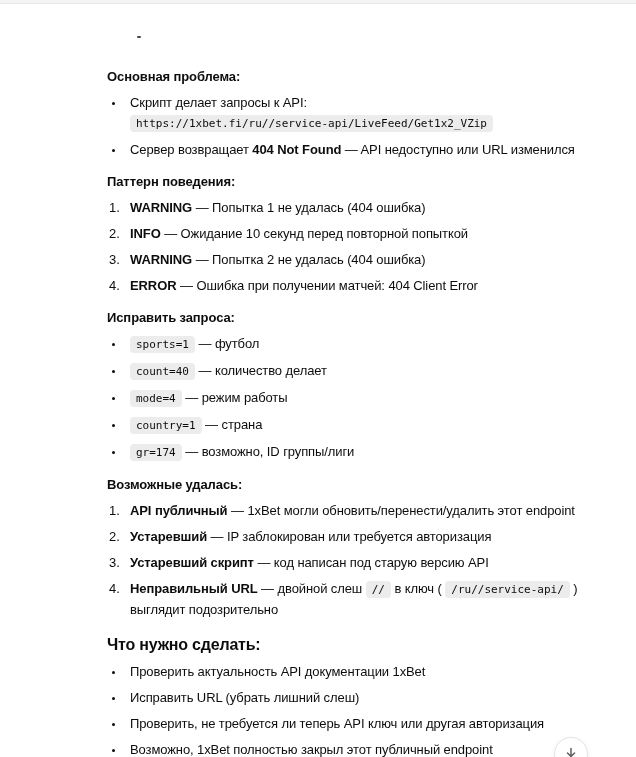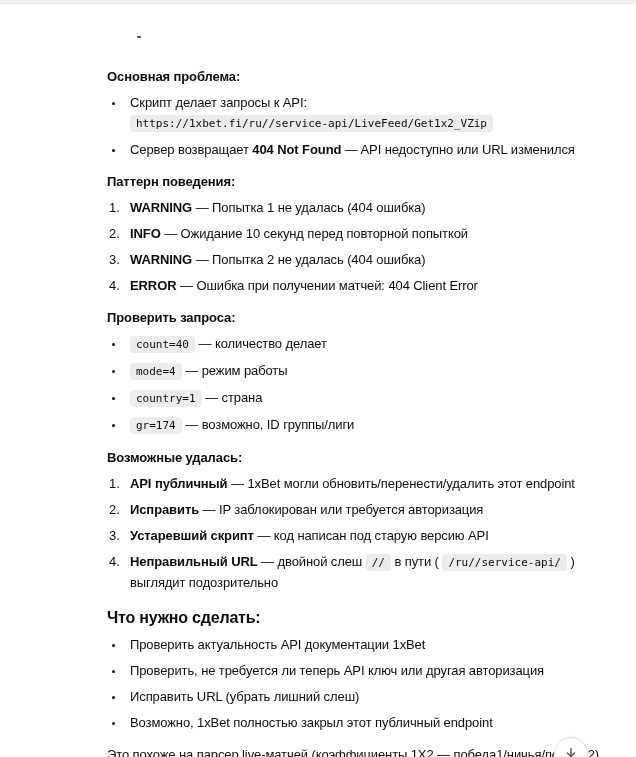--- a/index.html
+++ b/index.html
@@ -75,23 +75,26 @@
       <span class="num">2.</span><b>INFO</b><span> — Ожидание 10 секунд перед повторной попыткой</span>
     </li>
     <li>
       <span class="num">3.</span><b>WARNING</b><span> — Попытка 2 не удалась (404 ошибка)</span>
     </li>
     <li>
       <span class="num">4.</span><b>ERROR</b><span> — Ошибка при получении матчей: 404 Client Error</span>
     </li>
   </ol>
 
-  <p class="lead">Проверить запроса:</p>
+  <p class="lead">Исправить запроса:</p>
 
   <ul>
+    <li>
+      <code class="chip">sports=1</code><span> — футбол</span>
+    </li>
     <li>
       <code class="chip">count=40</code><span> — количество делает</span>
     </li>
     <li>
       <code class="chip">mode=4</code><span> — режим работы</span>
     </li>
     <li>
       <code class="chip">country=1</code><span> — страна</span>
     </li>
     <li>
@@ -99,36 +102,36 @@
     </li>
   </ul>
 
   <p class="lead">Возможные удалась:</p>
 
   <ol>
     <li>
       <span class="num">1.</span><b>API публичный</b><span> — 1xBet могли обновить/перенести/удалить этот endpoint</span>
     </li>
     <li>
-      <span class="num">2.</span><b>Исправить</b><span> — IP заблокирован или требуется авторизация</span>
+      <span class="num">2.</span><b>Устаревший</b><span> — IP заблокирован или требуется авторизация</span>
     </li>
     <li>
       <span class="num">3.</span><b>Устаревший скрипт</b><span> — код написан под старую версию API</span>
     </li>
     <li>
-      <span class="num">4.</span><b>Неправильный URL</b><span> — двойной слеш </span><code class="chip">//</code><span> в пути ( </span><code class="chip">/ru//service-api/</code><span> ) выглядит подозрительно</span>
+      <span class="num">4.</span><b>Неправильный URL</b><span> — двойной слеш </span><code class="chip">//</code><span> в ключ ( </span><code class="chip">/ru//service-api/</code><span> ) выглядит подозрительно</span>
     </li>
   </ol>
 
   <h3 class="big">Что нужно сделать:</h3>
 
   <ul>
     <li>Проверить актуальность API документации 1xBet</li>
+    <li>Исправить URL (убрать лишний слеш)</li>
     <li>Проверить, не требуется ли теперь API ключ или другая авторизация</li>
-    <li>Исправить URL (убрать лишний слеш)</li>
     <li>Возможно, 1xBet полностью закрыл этот публичный endpoint</li>
   </ul>
 
   <p class="final">Это похоже на парсер live-матчей (коэффициенты 1X2 — победа1/ничья/победа2), который перестал работать из-за изменений на стороне букмекера.</p>
 
 </div>
 
 <div class="scrollbtn">
   <span>
     <svg width="16" height="16" viewBox="0 0 16 16" fill="none">

